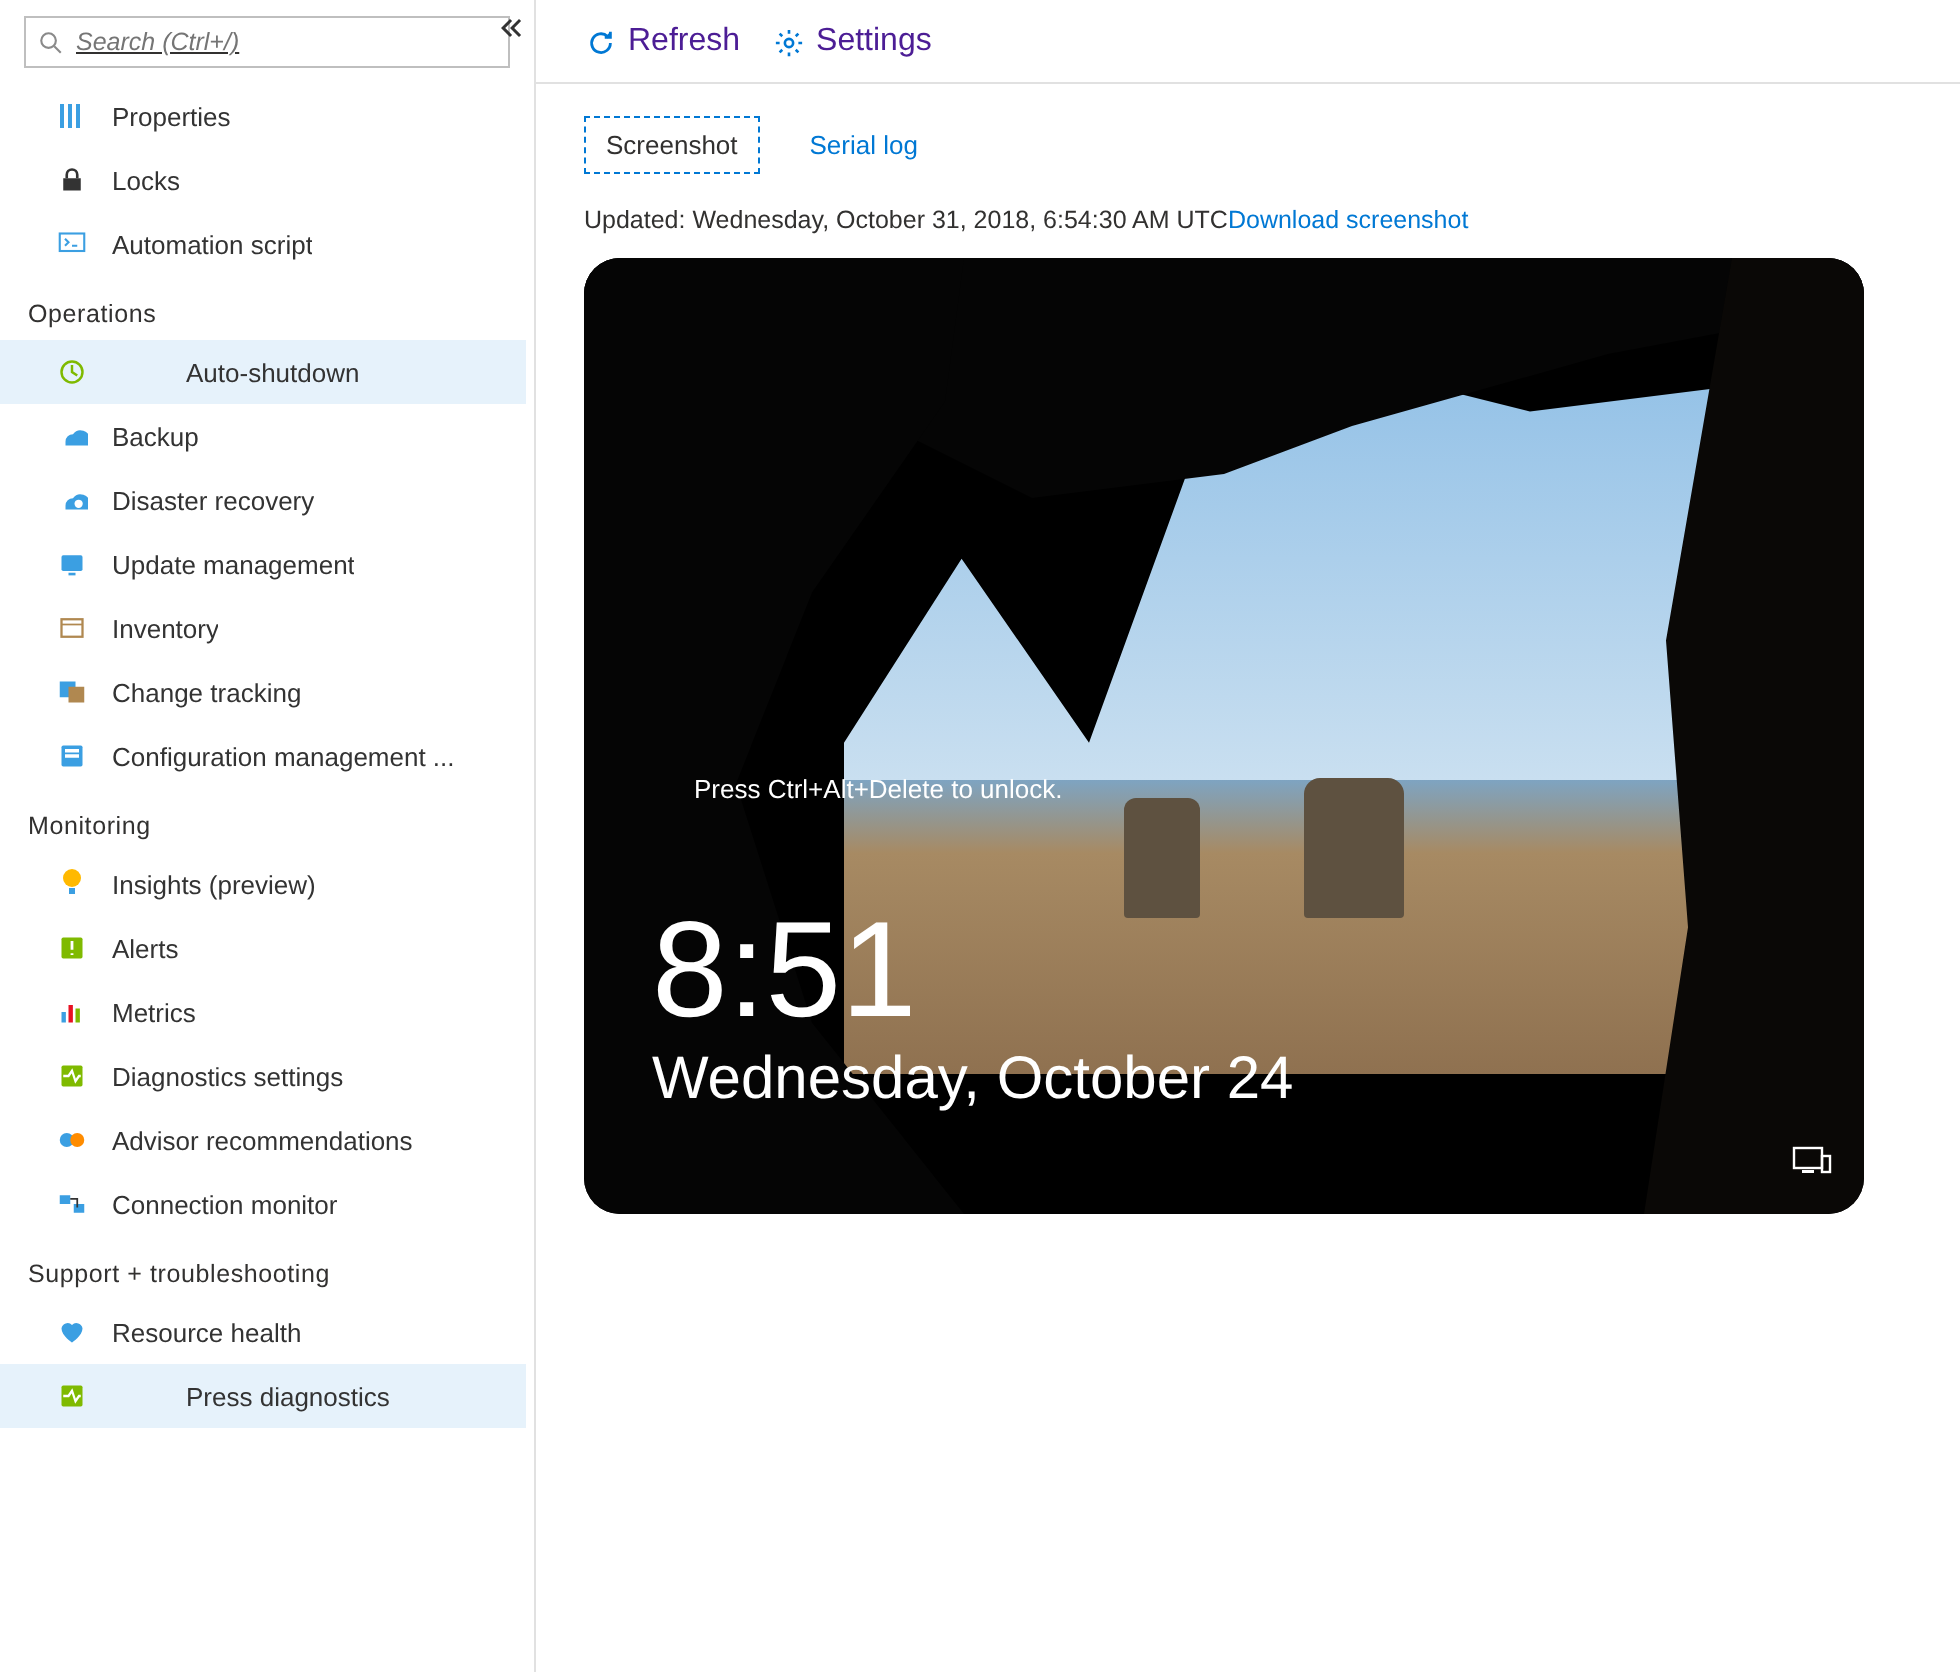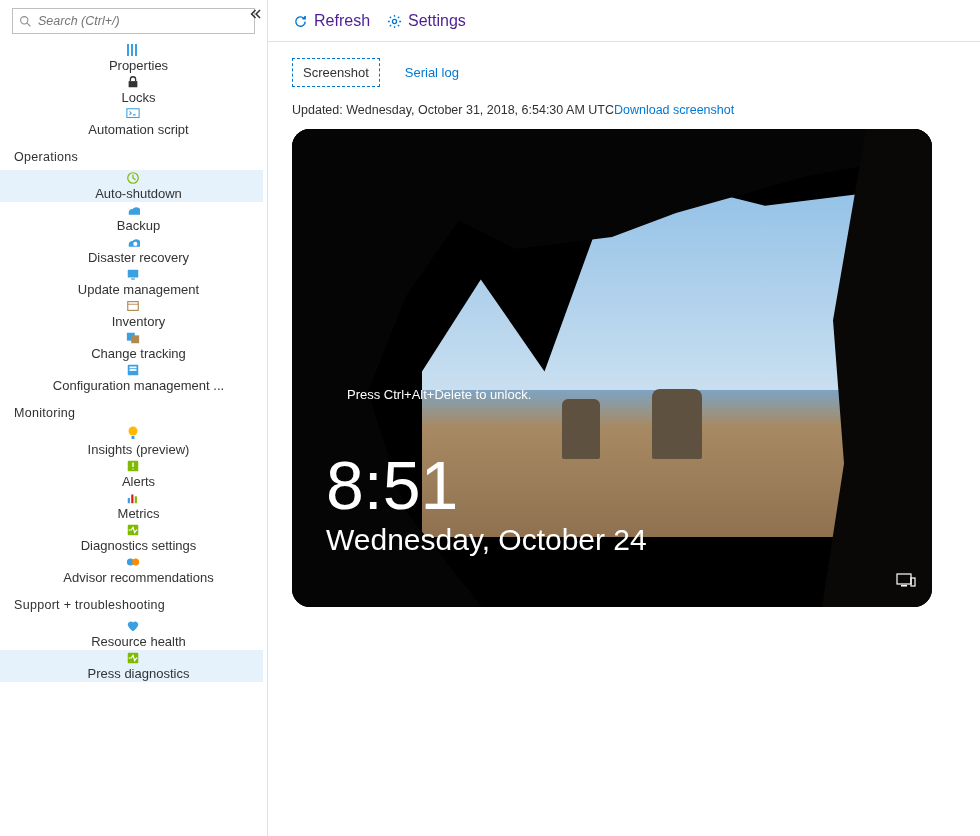--- a/index.html
+++ b/index.html
@@ -21,21 +21,21 @@
     position: relative;
   }
   .collapse-btn {
     position: absolute;
     right: 2px; top: 4px;
     width: 20px; height: 20px;
     display:flex;align-items:center;justify-content:center;
     cursor:pointer;
     color:#333;
   }
-  .search-wrap { padding: 8px 12px 8px 12px; }
+  .search-wrap { padding: 8px 12px 8px 12px; text-decoration: underline; }
   .search {
     display:flex;align-items:center;
     border:1px solid #bfbfbf;
     height:26px;
     padding:0 6px;
     color:#8a8a8a;
   }
   .search svg{flex-shrink:0;margin-right:6px;}
   .search input{
     border:none;outline:none;font-style:italic;font-size:12.5px;
@@ -61,23 +61,22 @@
   }
   .section-header:first-letter{text-transform:uppercase;}
   .section-header{text-transform:none;color:#323130;font-size:12.5px;}
   .nav-item{
     display:flex;align-items:center;
     height:32px;
     padding:0 14px 0 28px;
     cursor:pointer;
     position:relative;
     color:#333;
-    flex-direction:column;
-  }
-  .nav-item.selected{background:#e6f2fb;}
+  }
+  .nav-item.selected{background:#e6f2fb;gap:37px;}
   .nav-item .icon{
     width:16px;height:16px;margin-right:12px;
     display:flex;align-items:center;justify-content:center;
     flex-shrink:0;
   }
   .nav-item .label{white-space:nowrap;overflow:hidden;text-overflow:ellipsis;}
 
   .main{
     flex:1;
     display:flex;flex-direction:column;
@@ -293,20 +292,30 @@
       <span class="label">Diagnostics settings</span>
     </div>
     <div class="nav-item">
       <span class="icon">
           <svg width="14" height="14" viewBox="0 0 16 16">
             <circle cx="5" cy="8" r="4" fill="#3b9fe2"></circle>
             <circle cx="11" cy="8" r="4" fill="#ff8c00"></circle>
           </svg>
         </span>
       <span class="label">Advisor recommendations</span>
+    </div>
+    <div class="nav-item">
+      <span class="icon">
+          <svg width="14" height="14" viewBox="0 0 16 16">
+            <rect x="1" y="3" width="6" height="5" fill="#3b9fe2"></rect>
+            <rect x="9" y="8" width="6" height="5" fill="#3b9fe2"></rect>
+            <path d="M7 5h4v5" stroke="#333" fill="none"></path>
+          </svg>
+        </span>
+      <span class="label">Connection monitor</span>
     </div>
 
     <div class="section-header">Support + troubleshooting</div>
     <div class="nav-item">
       <span class="icon">
           <svg width="14" height="14" viewBox="0 0 16 16">
             <path d="M8 14s-6-4-6-8a3.5 3.5 0 016-2 3.5 3.5 0 016 2c0 4-6 8-6 8z" fill="#3b9fe2"></path>
           </svg>
         </span>
       <span class="label">Resource health</span>

